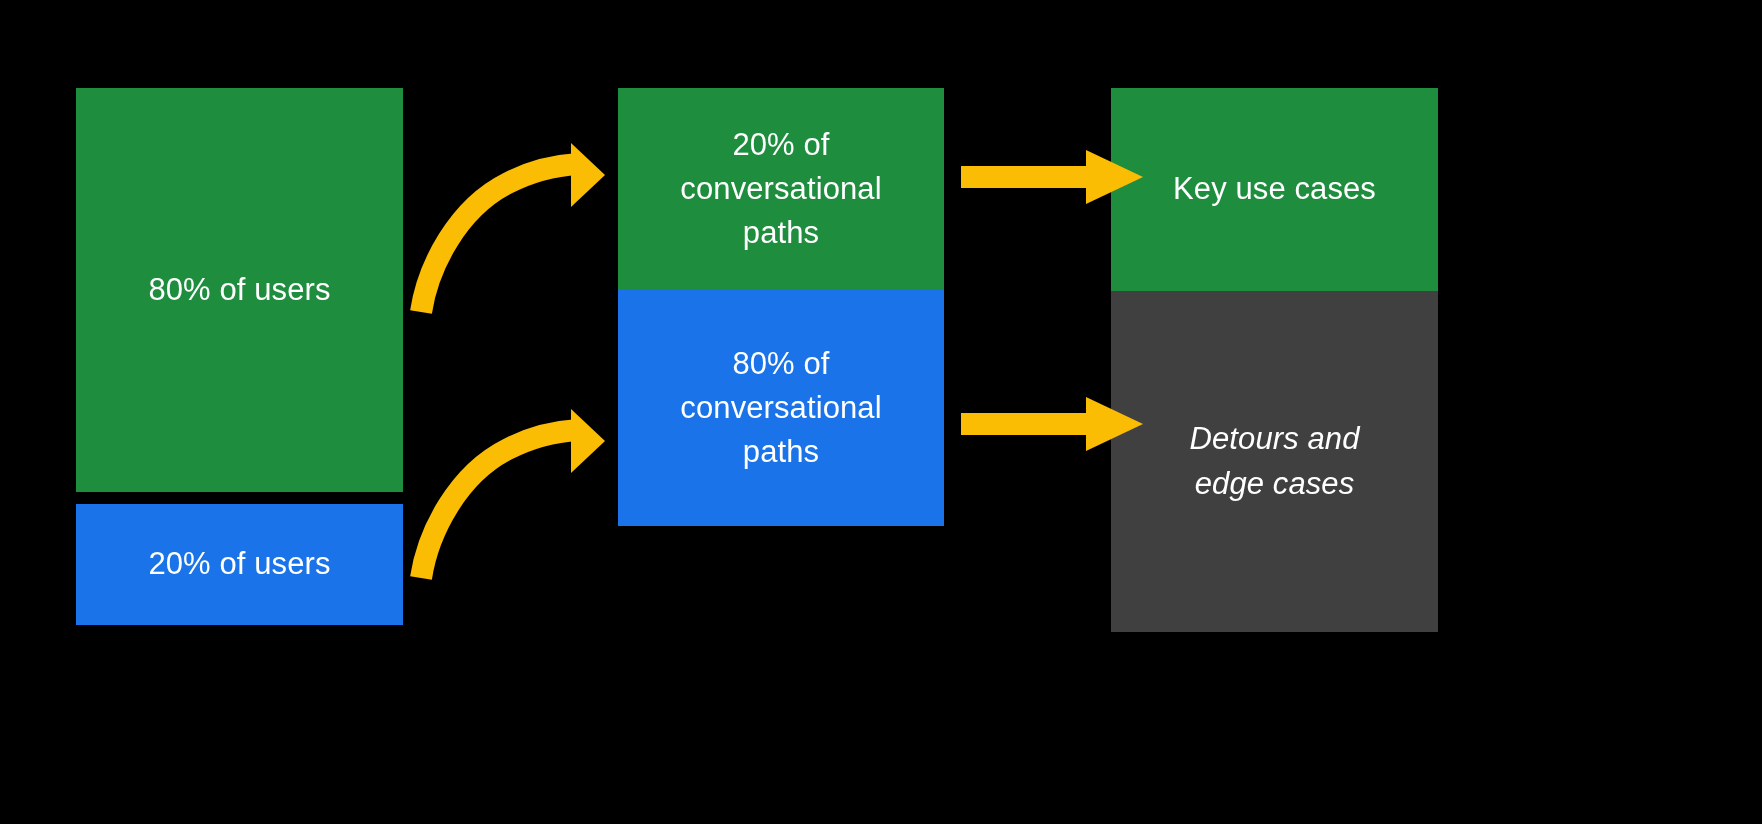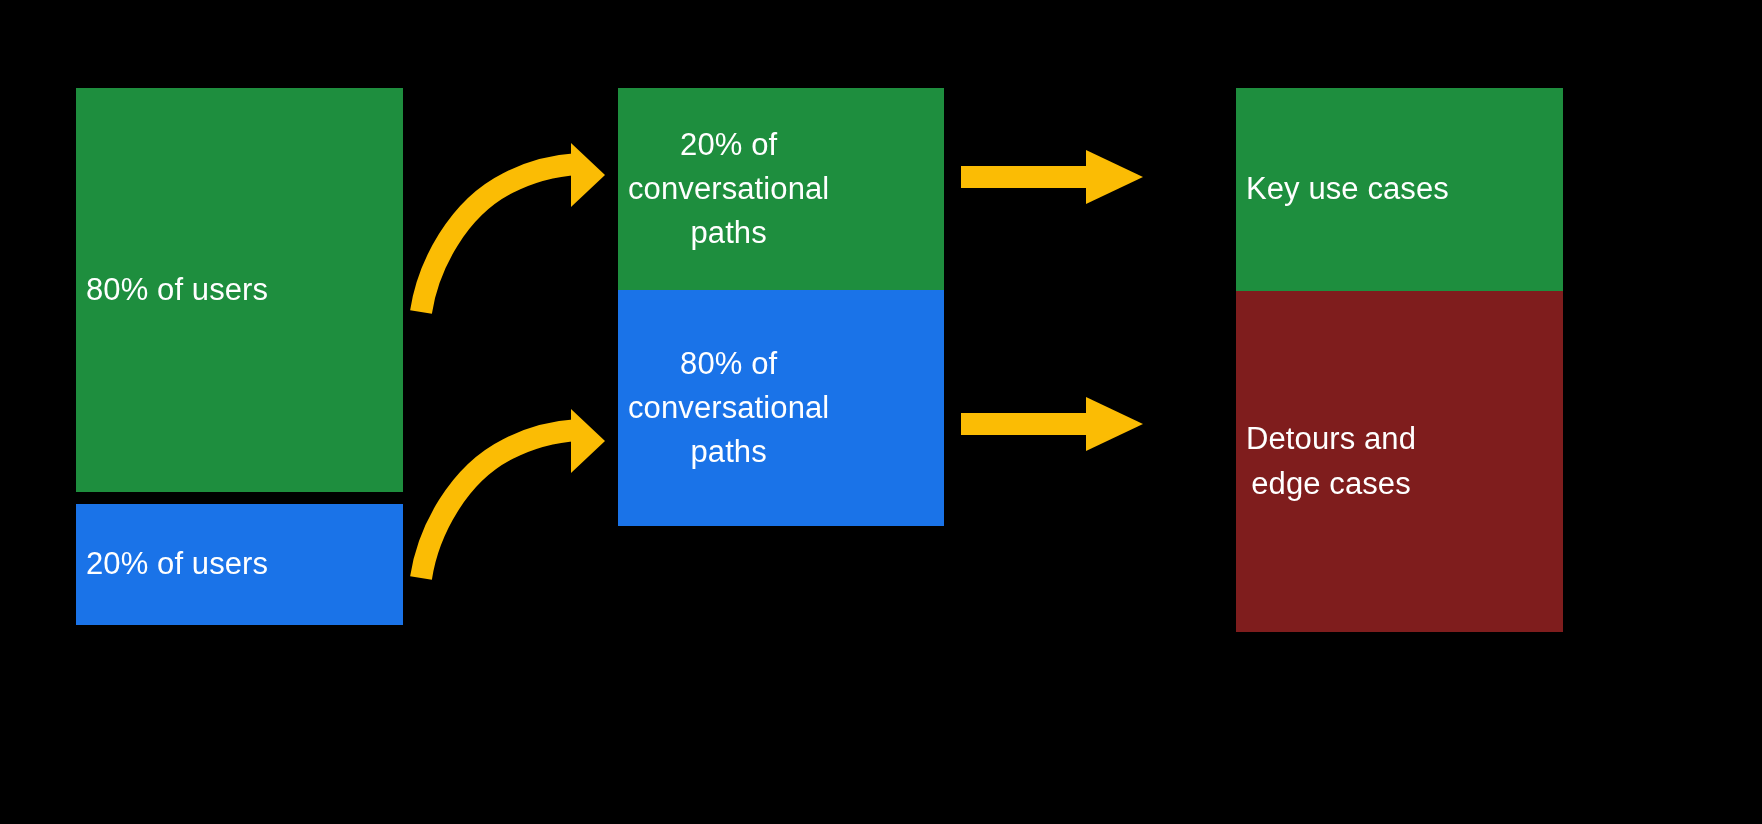--- a/index.html
+++ b/index.html
@@ -21,20 +21,21 @@
   }
   .column {
     position: absolute;
     display: flex;
     flex-direction: column;
   }
   .segment {
     position: relative;
     display: flex;
     align-items: center;
+    justify-content: center;
     box-sizing: border-box;
     text-align: center;
   }
   .seg-label {
     color: #ffffff;
     font-size: 31px;
     font-weight: 400;
     line-height: 1.43;
     letter-spacing: 0.1px;
     white-space: pre-line;
@@ -56,28 +57,28 @@
     left: 618px;
     top: 88px;
     width: 326px;
     height: 537px;
   }
   #col-paths .seg-green { height: 202px; background: #1e8e3e; }
   #col-paths .seg-blue  { height: 236px; background: #1a73e8; }
 
   
   #col-cases {
-    left: 1228px;
+    left: 1103px;
     top: 88px;
     width: 327px;
     height: 544px;
     padding-left: 8px;
   }
   #col-cases .seg-green { height: 203px; background: #1e8e3e; }
-  #col-cases .seg-blue  { height: 341px; background: #7f1d1d; }
+  #col-cases .seg-blue  { height: 341px; background: #404040; font-style: italic; }
 
   
   #arrow-layer {
     position: absolute;
     left: 0;
     top: 0;
     width: 1762px;
     height: 824px;
     pointer-events: none;
   }

